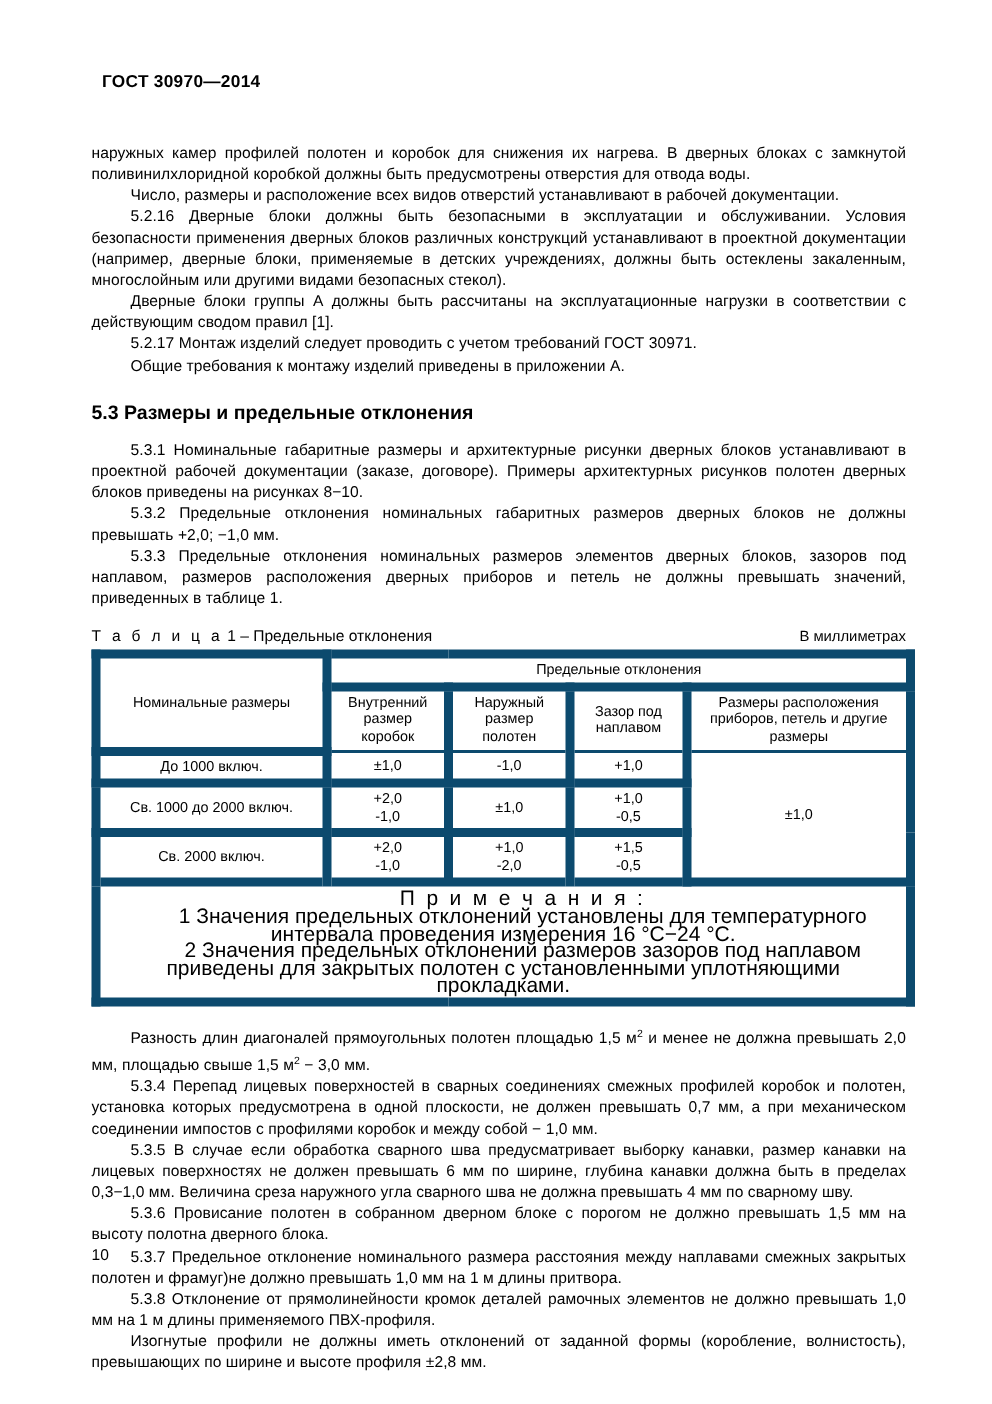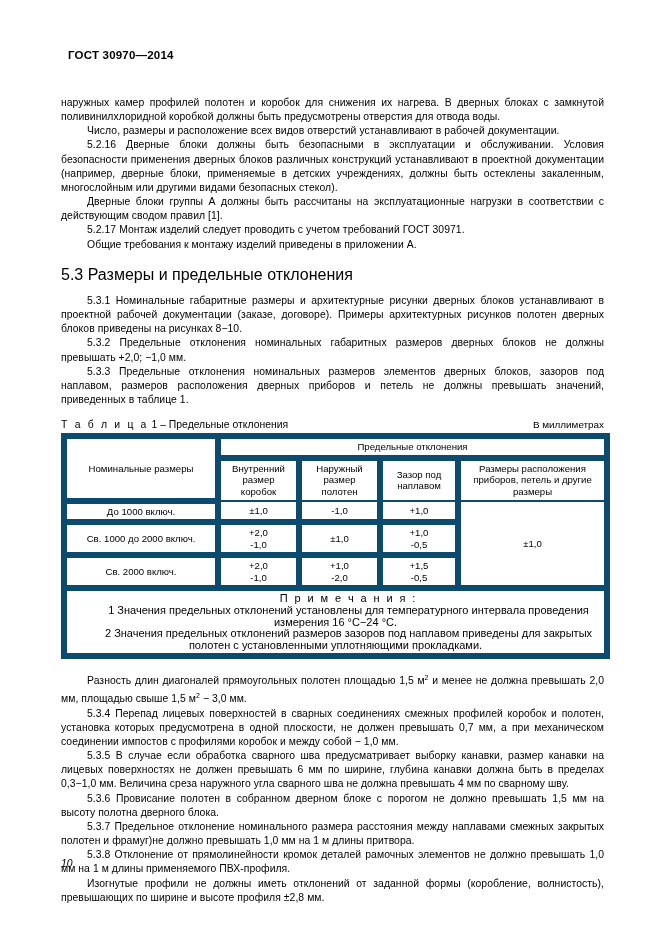--- a/index.html
+++ b/index.html
@@ -47,22 +47,22 @@
     letter-spacing: 0.05px;
   }
   p.para.indent {
     text-indent: 26px;
   }
   p.para.nojust {
     text-align: left;
   }
   .section-head {
     margin: 0;
-    font-size: 16px;
-    font-weight: normal;
+    font-size: 13px;
+    font-weight: bold;
     line-height: 14.15px;
   }
   .gap-md { height: 12px; }
   .gap-lg { height: 16px; }
 
   
   .tbl-caption-row {
     display: flex;
     justify-content: space-between;
     align-items: flex-end;
@@ -95,39 +95,38 @@
   table.gost .thick-bottom { border-bottom-width: 2px; }
   table.gost .thick-top { border-top-width: 2px; }
   .outer-top, .outer-bottom { border-width: 2px; }
 
   td.numeric { line-height: 11.4px; }
   td.notes {
     text-align: left;
     vertical-align: top;
     padding: 4px 6px 5px 6px;
     line-height: 12.4px;
-    font-size: 11px;
+    font-size: 14px;
   }
   .notes-title {
     letter-spacing: 1.9px;
     display: block;
     text-indent: 26px;
   }
   .note-item {
     display: block;
     text-indent: 26px;
   }
   sup.sup { font-size: 7px; vertical-align: super; }
 
   .page-number {
     position: absolute;
     left: 61px;
-    top: 858px;
+    top: 832px;
     font-size: 10.4px;
-    font-style: italic;
   }
 </style>
 </head>
 <body>
 
 <div class="page">
 
   <div class="header-line">ГОСТ 30970—2014</div>
 
   <div class="content">

